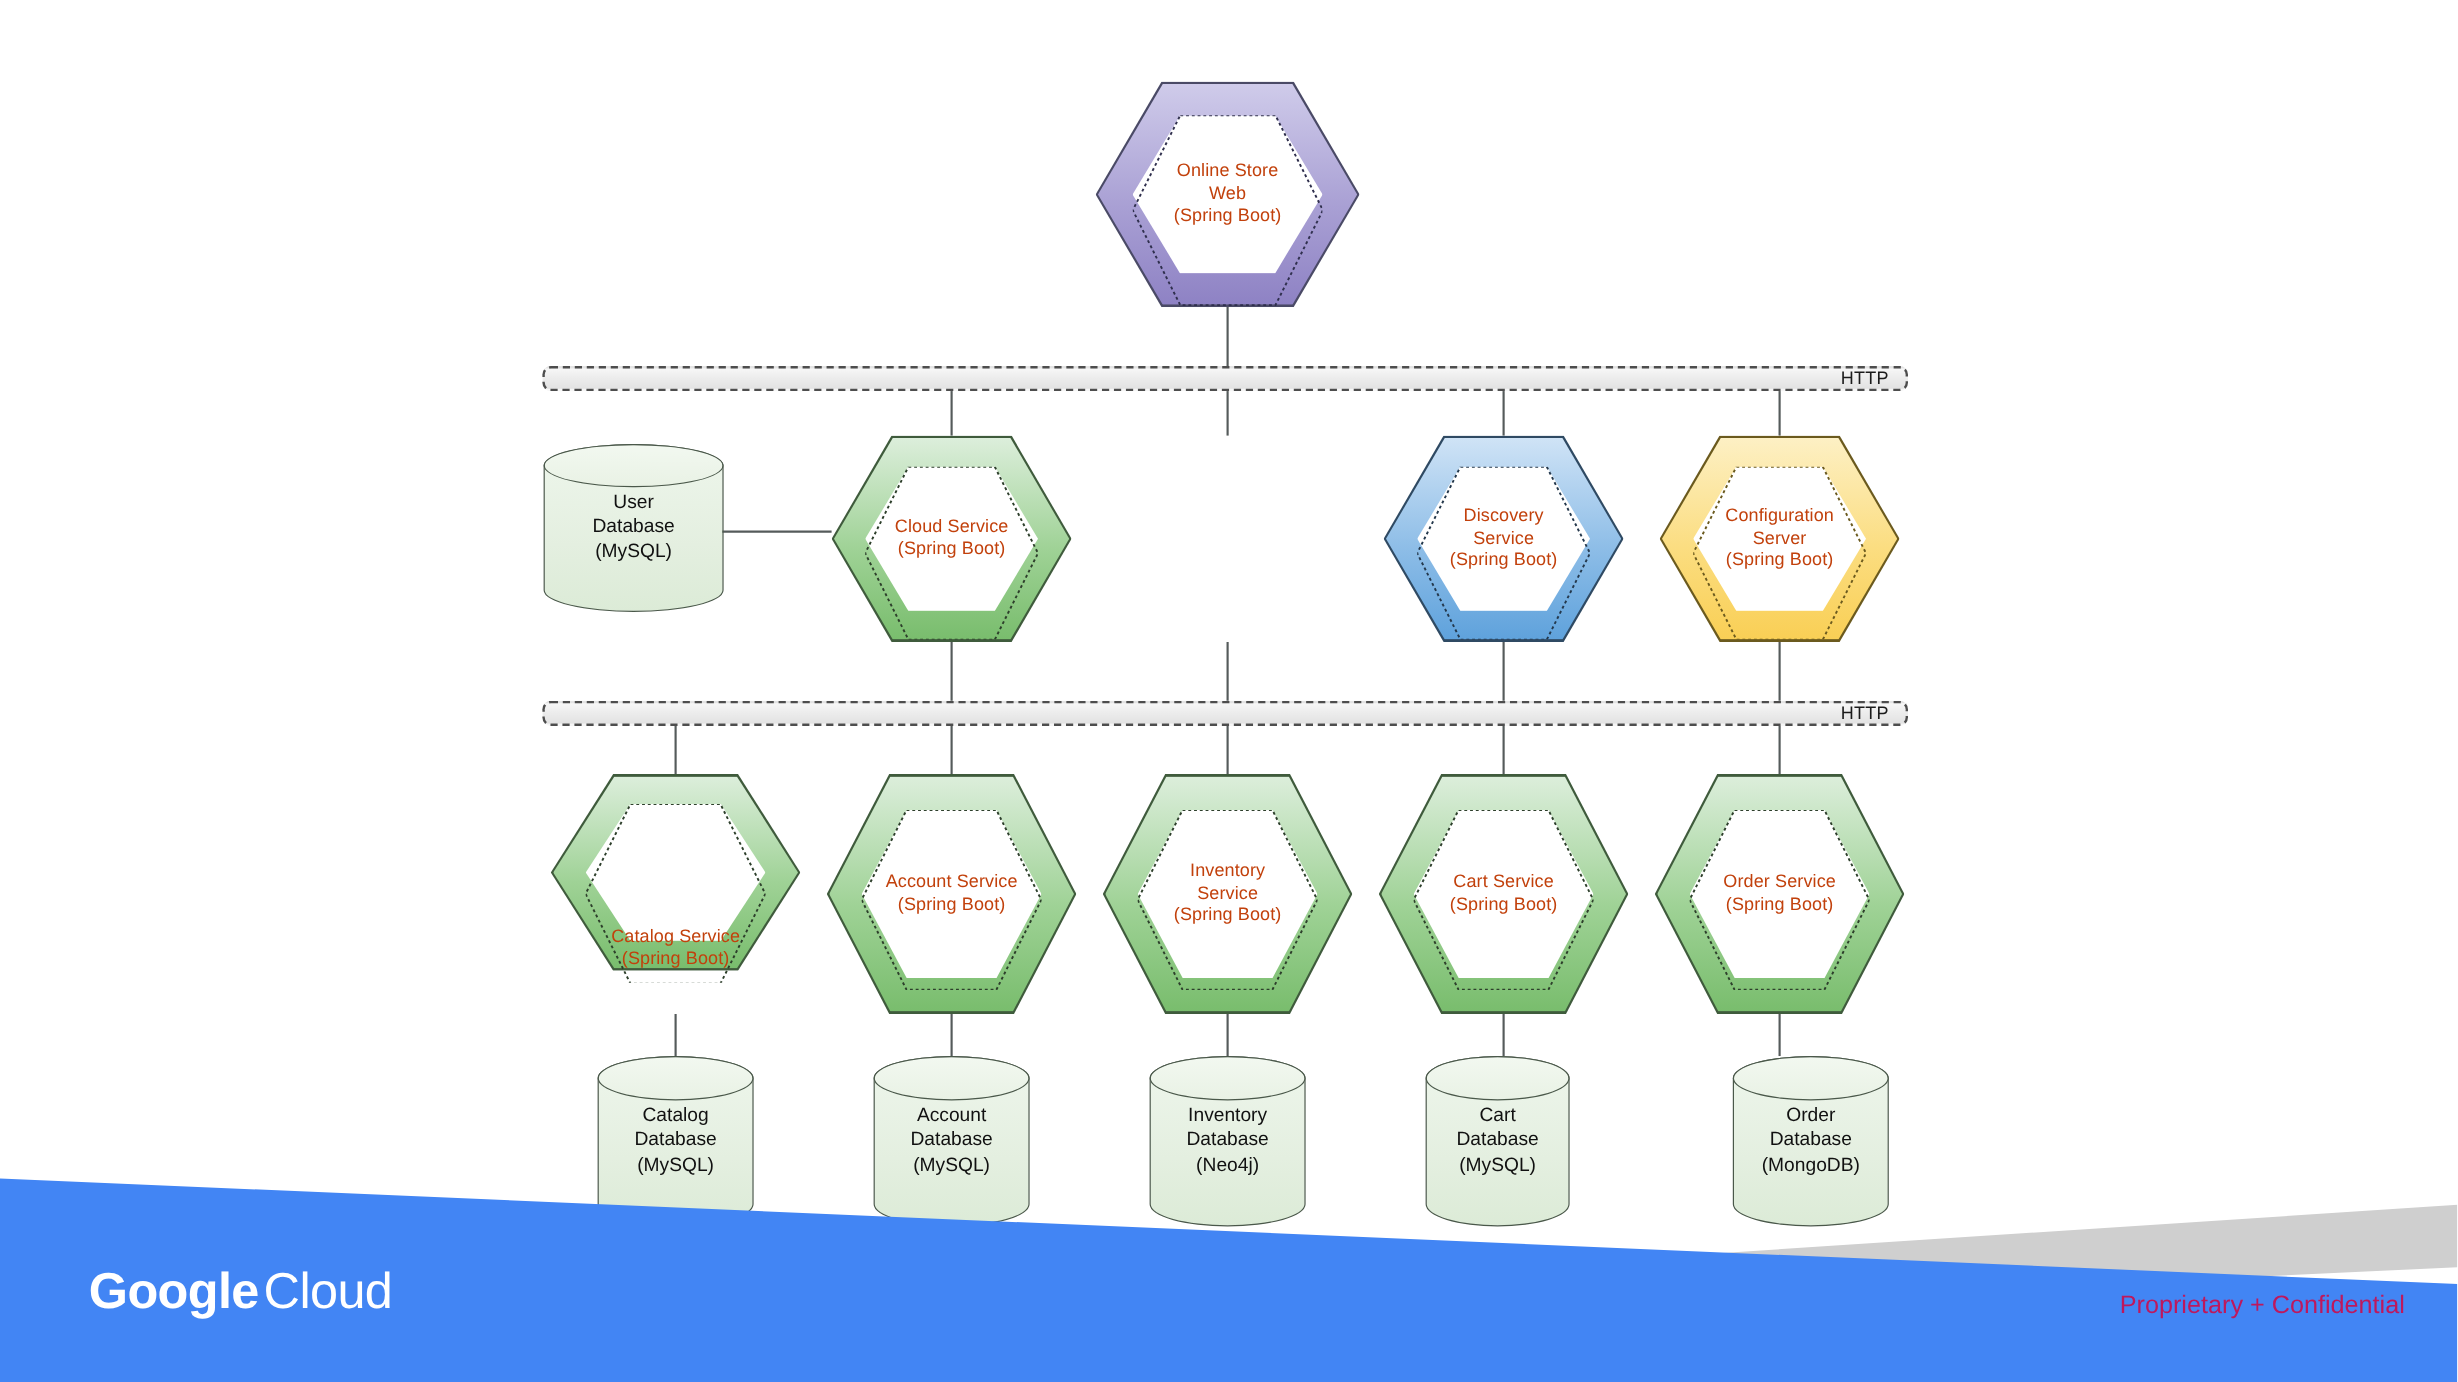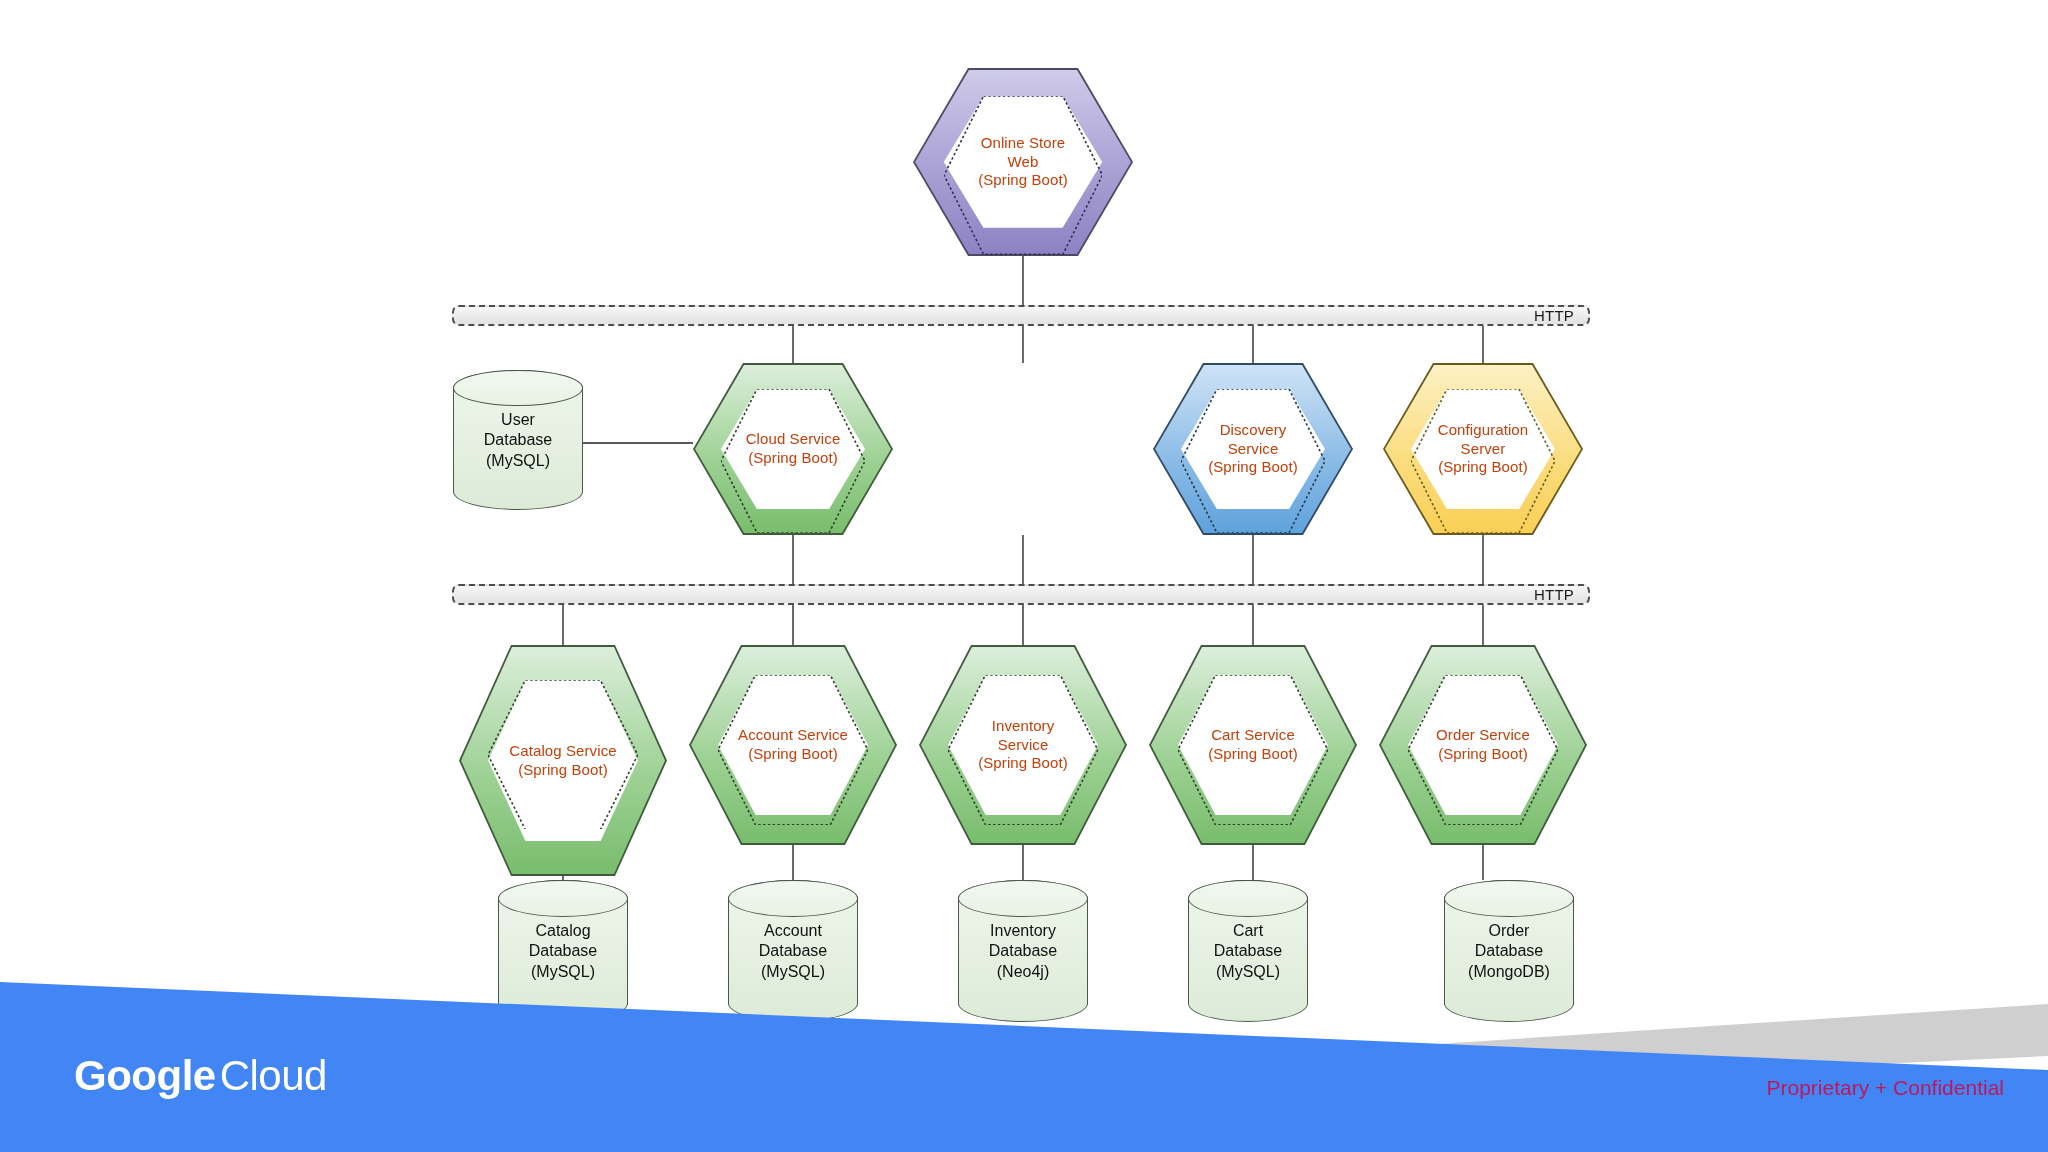--- a/index.html
+++ b/index.html
@@ -241,21 +241,21 @@
       </svg>
       <div class="hex-label">Online Store
 Web
 (Spring Boot)</div>
     </div>
 
     <div class="bus" style="left:452px; top:305px; width:1138px; height:21px;">
       <span class="bus-label">HTTP</span>
     </div>
 
-    <div class="cyl" style="left:453px; top:370px; width:130px; height:140px;">
+    <div class="cyl" style="left:453px; top:370px; width:130px; height:140px;padding-left:20px;">
       <div class="cyl-body"></div>
       <div class="cyl-top"></div>
       <div class="cyl-label">User
 Database
 (MySQL)</div>
     </div>
 
     <div class="hex hex-green" style="left:693px; top:363px; width:200px; height:172px;">
       <div class="hex-stroke"></div>
       <div class="hex-fill"></div>
@@ -289,21 +289,21 @@
       </svg>
       <div class="hex-label">Configuration
 Server
 (Spring Boot)</div>
     </div>
 
     <div class="bus" style="left:452px; top:584px; width:1138px; height:21px;">
       <span class="bus-label">HTTP</span>
     </div>
 
-    <div class="hex hex-green" style="left:459px; top:645px; width:208px; height:231px;">
+    <div class="hex hex-green" style="left:459px; top:645px; width:208px; height:164px;align-items:flex-end;">
       <div class="hex-stroke"></div>
       <div class="hex-fill"></div>
       <div class="hex-inner"></div>
       <svg class="hex-innerdot" viewBox="0 0 100 100" preserveAspectRatio="none">
         <polygon points="25,0 75,0 100,50 75,100 25,100 0,50" fill="none" stroke="#2d3f2b" stroke-width="1.6" stroke-dasharray="2.4 2.4" vector-effect="non-scaling-stroke"></polygon>
       </svg>
       <div class="hex-label">Catalog Service
 (Spring Boot)</div>
     </div>
 

